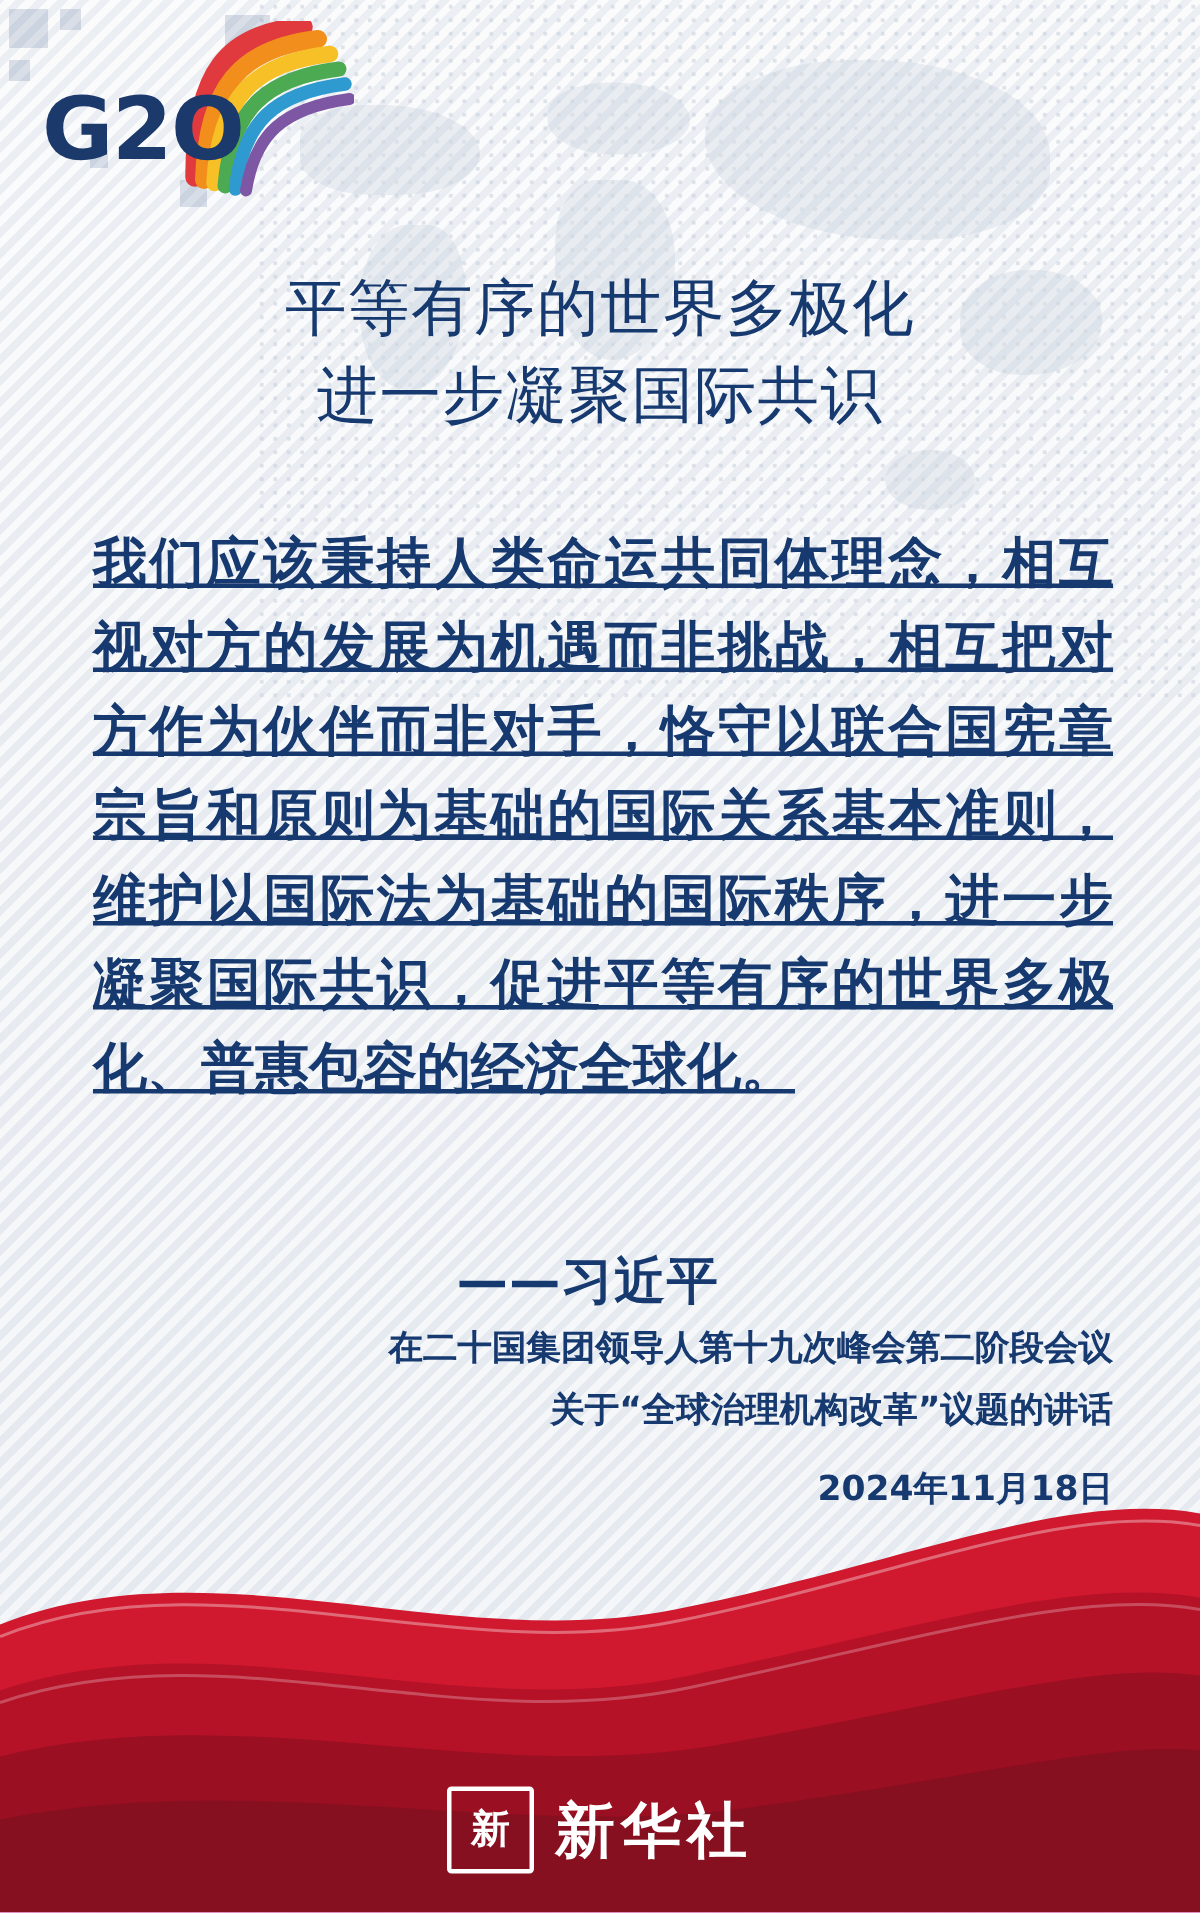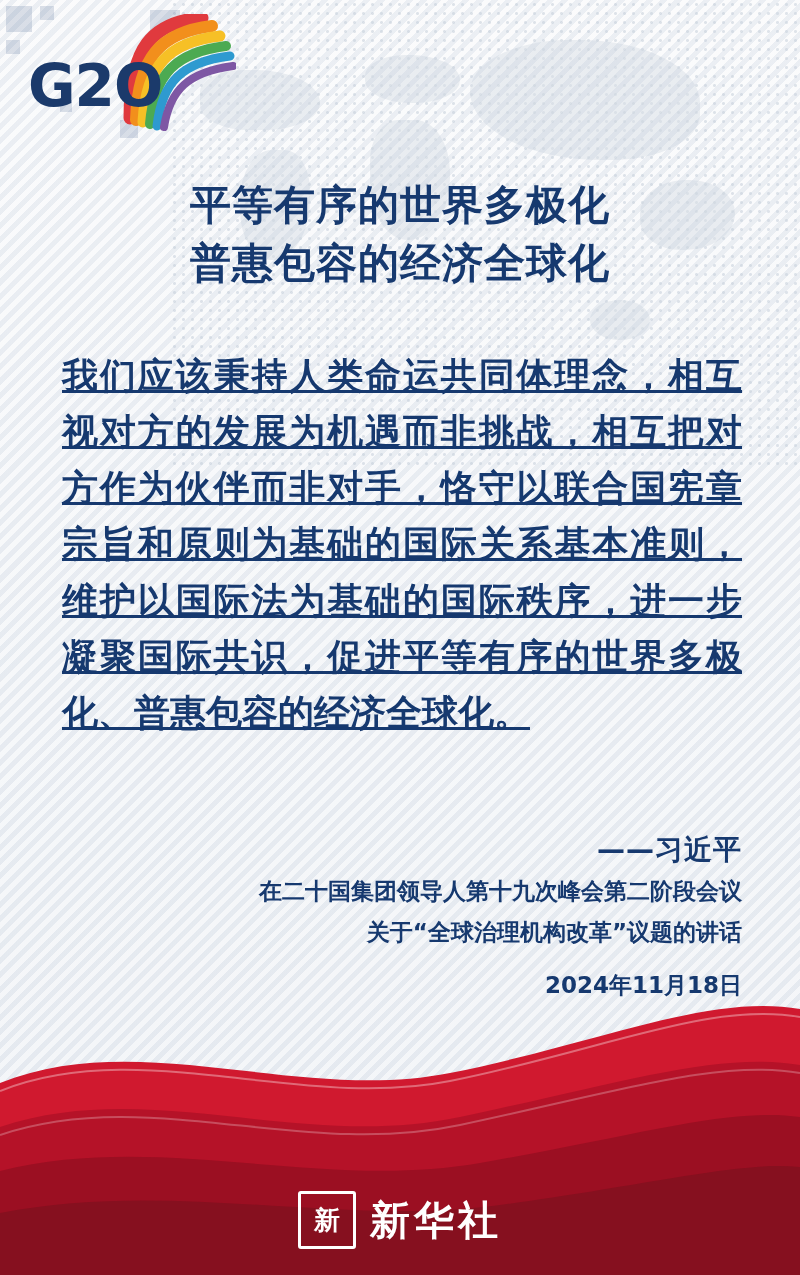--- a/index.html
+++ b/index.html
@@ -113,21 +113,21 @@
   }
 
   .headline {
     position: absolute;
     left: 0;
     top: 176px;
     width: 800px;
     text-align: center;
     color: #16396f;
     font-size: 41px;
-    font-weight: 700;
+    font-weight: 400;
     line-height: 1.42;
     letter-spacing: 1px;
   }
   .headline div { white-space: nowrap; }
 
   .quote {
     position: absolute;
     left: 62px;
     top: 348px;
     width: 680px;
@@ -143,24 +143,25 @@
 
   .attribution {
     position: absolute;
     right: 58px;
     top: 832px;
     width: 700px;
     text-align: right;
     color: #16396f;
   }
   .attribution .author {
-    font-size: 28px;
+    font-size: 34px;
     font-weight: 700;
     letter-spacing: 1px;
     line-height: 1.3;
+    text-align: center;
   }
   .attribution .occasion {
     margin-top: 6px;
     font-size: 23px;
     font-weight: 700;
     line-height: 1.52;
   }
   .attribution .date {
     margin-top: 18px;
     font-size: 23px;
@@ -253,21 +254,21 @@
       <path d="M0,248 C170,214 340,262 500,240 C660,218 740,196 800,202 L800,310 L0,310 Z" fill="#86101f"></path>
       <path d="M0,126 C140,70 300,146 450,116 C600,86 710,36 800,52" fill="none" stroke="#ffffff" stroke-opacity="0.35" stroke-width="2"></path>
       <path d="M0,170 C150,120 300,194 460,160 C620,126 720,94 800,108" fill="none" stroke="#ffffff" stroke-opacity="0.25" stroke-width="2"></path>
     </svg>
   </div>
 
   <div class="content">
 
     <div class="headline">
       <div>平等有序的世界多极化</div>
-      <div>普惠包容的经济全球化</div>
+      <div>进一步凝聚国际共识</div>
     </div>
 
     <div class="quote">我们应该秉持人类命运共同体理念，相互视对方的发展为机遇而非挑战，相互把对方作为伙伴而非对手，恪守以联合国宪章宗旨和原则为基础的国际关系基本准则，维护以国际法为基础的国际秩序，进一步凝聚国际共识，促进平等有序的世界多极化、普惠包容的经济全球化。</div>
 
     <div class="attribution">
       <div class="author">——习近平</div>
       <div class="occasion">在二十国集团领导人第十九次峰会第二阶段会议</div>
       <div class="occasion">关于“全球治理机构改革”议题的讲话</div>
       <div class="date">2024年11月18日</div>
     </div>

